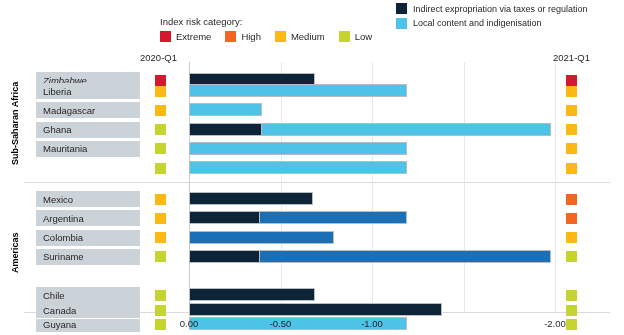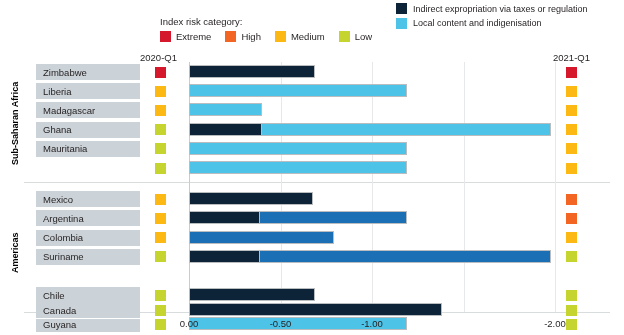--- a/index.html
+++ b/index.html
@@ -110,21 +110,21 @@
   <div class="grouplab" id="group-amer">Americas</div>
 
   <div id="plot">
     <div class="divider" id="div-mid"></div>
     <div class="divider" id="div-bot"></div>
   <div class="gridline zero" style="left: 189px;"></div>
       <div class="gridline" style="left: 280.5px;"></div>
       <div class="gridline" style="left: 372px;"></div>
       <div class="gridline" style="left: 463.5px;"></div>
       <div class="gridline" style="left: 555px;"></div>
-      <div class="row" style="top: 2px;">
+      <div class="row" style="top: 10px; font-style: italic;">
         <div class="namecell">
           <span>Zimbabwe</span>
         </div>
         <div class="sw-left" style="background: rgb(213, 24, 43);"></div>
         <div class="sw-right" style="background: rgb(213, 24, 43);"></div>
         <div class="bar first" style="left: 189px; width: 126.27px; background: rgb(13, 36, 56);"></div>
       </div>
       <div class="row" style="top: 21.2px;">
         <div class="namecell">
           <span>Liberia</span>

